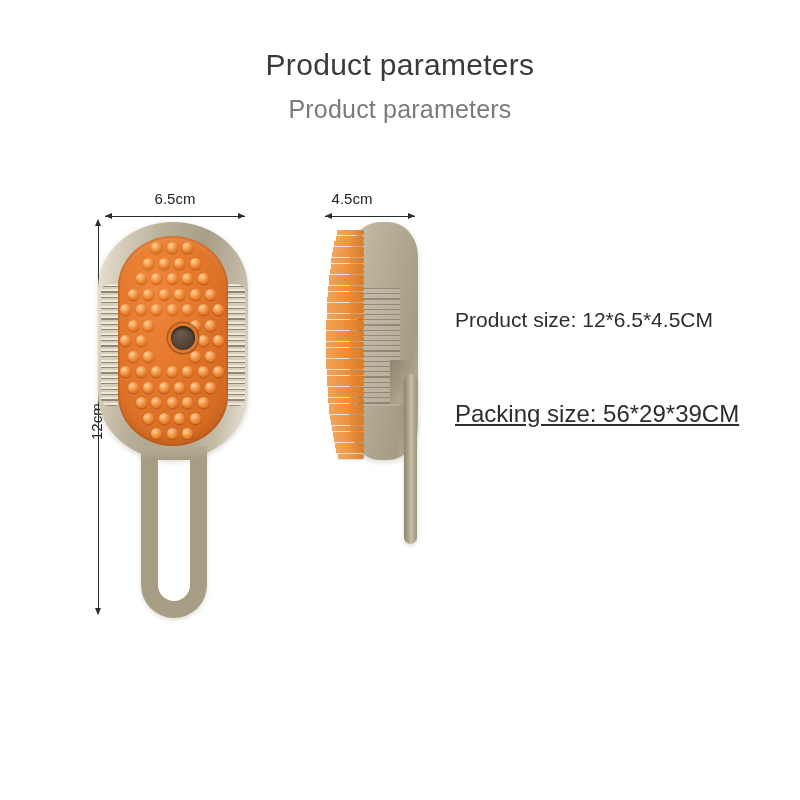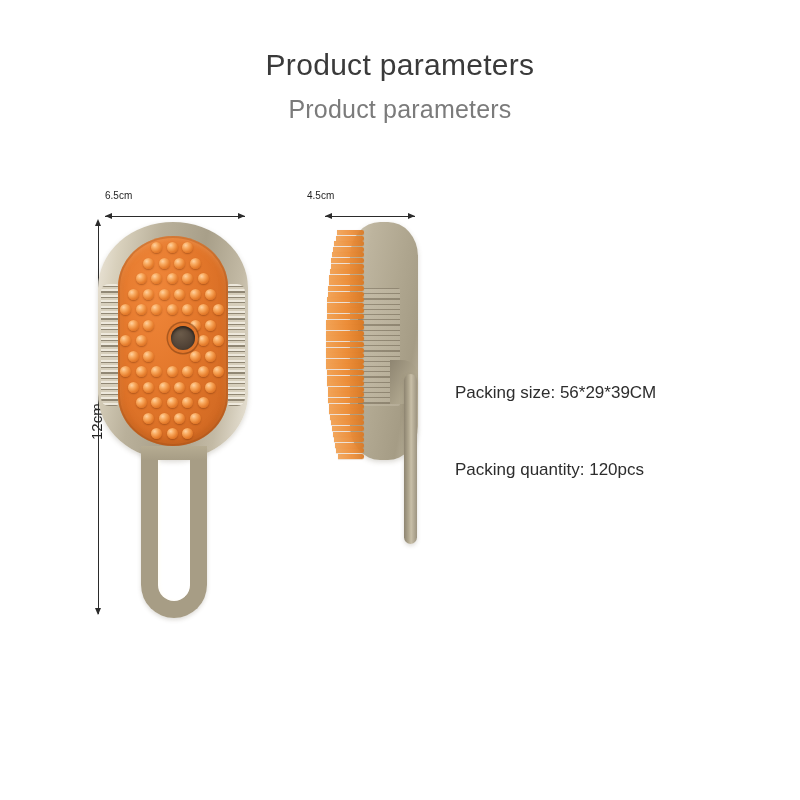--- a/index.html
+++ b/index.html
@@ -36,23 +36,23 @@
     width: 800px;
     text-align: center;
     font-size: 25px;
     color: #7b7b7b;
     letter-spacing: 0.2px;
   }
 
   
   .dim-label-h {
     position: absolute;
-    font-size: 10px;
+    font-size: 15px;
     color: #1f1f1f;
-    text-align: left;
+    text-align: center;
     white-space: nowrap;
   }
   .dim-label-v {
     position: absolute;
     font-size: 15px;
     color: #1f1f1f;
     white-space: nowrap;
     transform: rotate(-90deg);
     transform-origin: left top;
   }
@@ -92,21 +92,21 @@
     border-top: 7px solid #2b2b2b;
   }
 
   
   .spec {
     position: absolute;
     color: #2d2d2d;
     white-space: nowrap;
   }
   .spec-1 { left: 455px; top: 308px; font-size: 21px; }
-  .spec-2 { left: 455px; top: 383px; font-size: 17px; }
+  .spec-2 { left: 455px; top: 400px; font-size: 24px; text-decoration: underline; }
   .spec-3 { left: 455px; top: 460px; font-size: 17px; }
 
   .footnote {
     position: absolute;
     left: 368px;
     top: 726px;
     width: 410px;
     font-size: 13.5px;
     line-height: 18px;
     color: #2f2f2f;
@@ -435,17 +435,17 @@
         <div class="bristle" style="top: 209.6px; left: 20.6155px; width: 31.3845px; opacity: 0.96;"></div>
         <div class="bristle" style="top: 215.2px; left: 21.6497px; width: 30.3503px; opacity: 0.95;"></div>
         <div class="bristle" style="top: 220.8px; left: 22.8228px; width: 29.1772px; opacity: 0.94;"></div>
         <div class="bristle" style="top: 226.4px; left: 24.1698px; width: 27.8302px; opacity: 0.94;"></div>
         <div class="bristle" style="top: 232px; left: 25.7481px; width: 26.2519px; opacity: 0.93;"></div>
       </div>
     <div class="side-handle-joint"></div>
     <div class="side-handle"></div>
   </div>
 
+  <div class="spec spec-1">Product size: 12*6.5*4.5CM</div>
   <div class="spec spec-2">Packing size: 56*29*39CM</div>
-  <div class="spec spec-3">Packing quantity: 120pcs</div>
 
 
 </div>
 
 </body></html>

